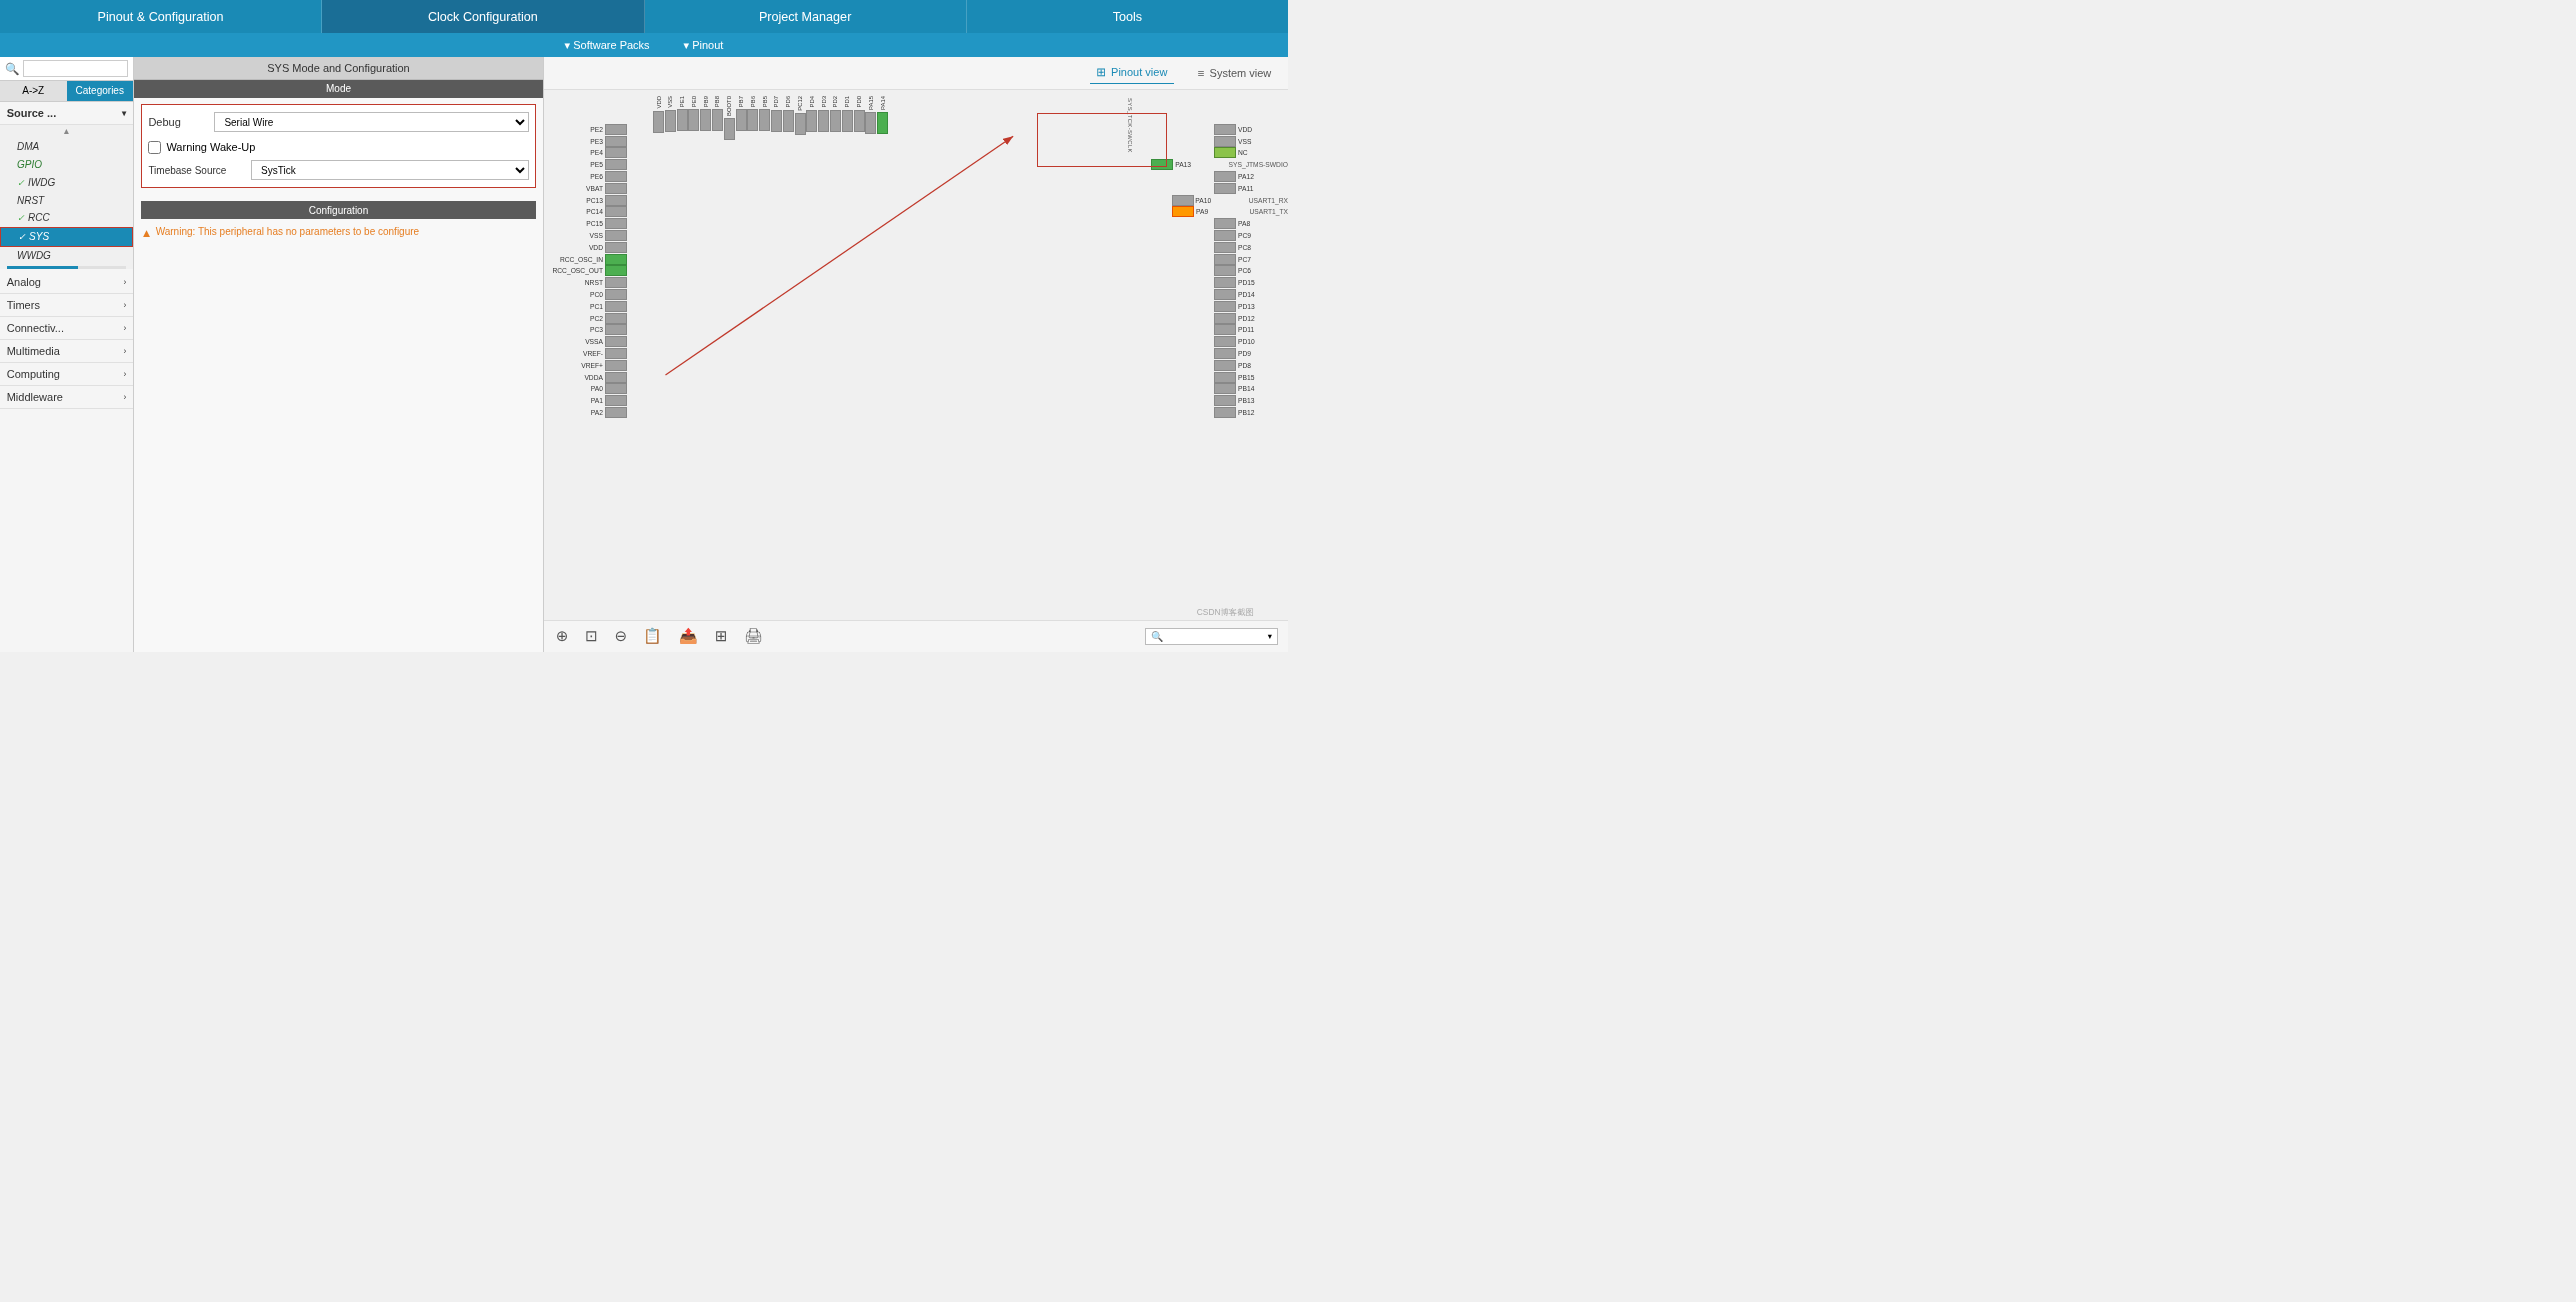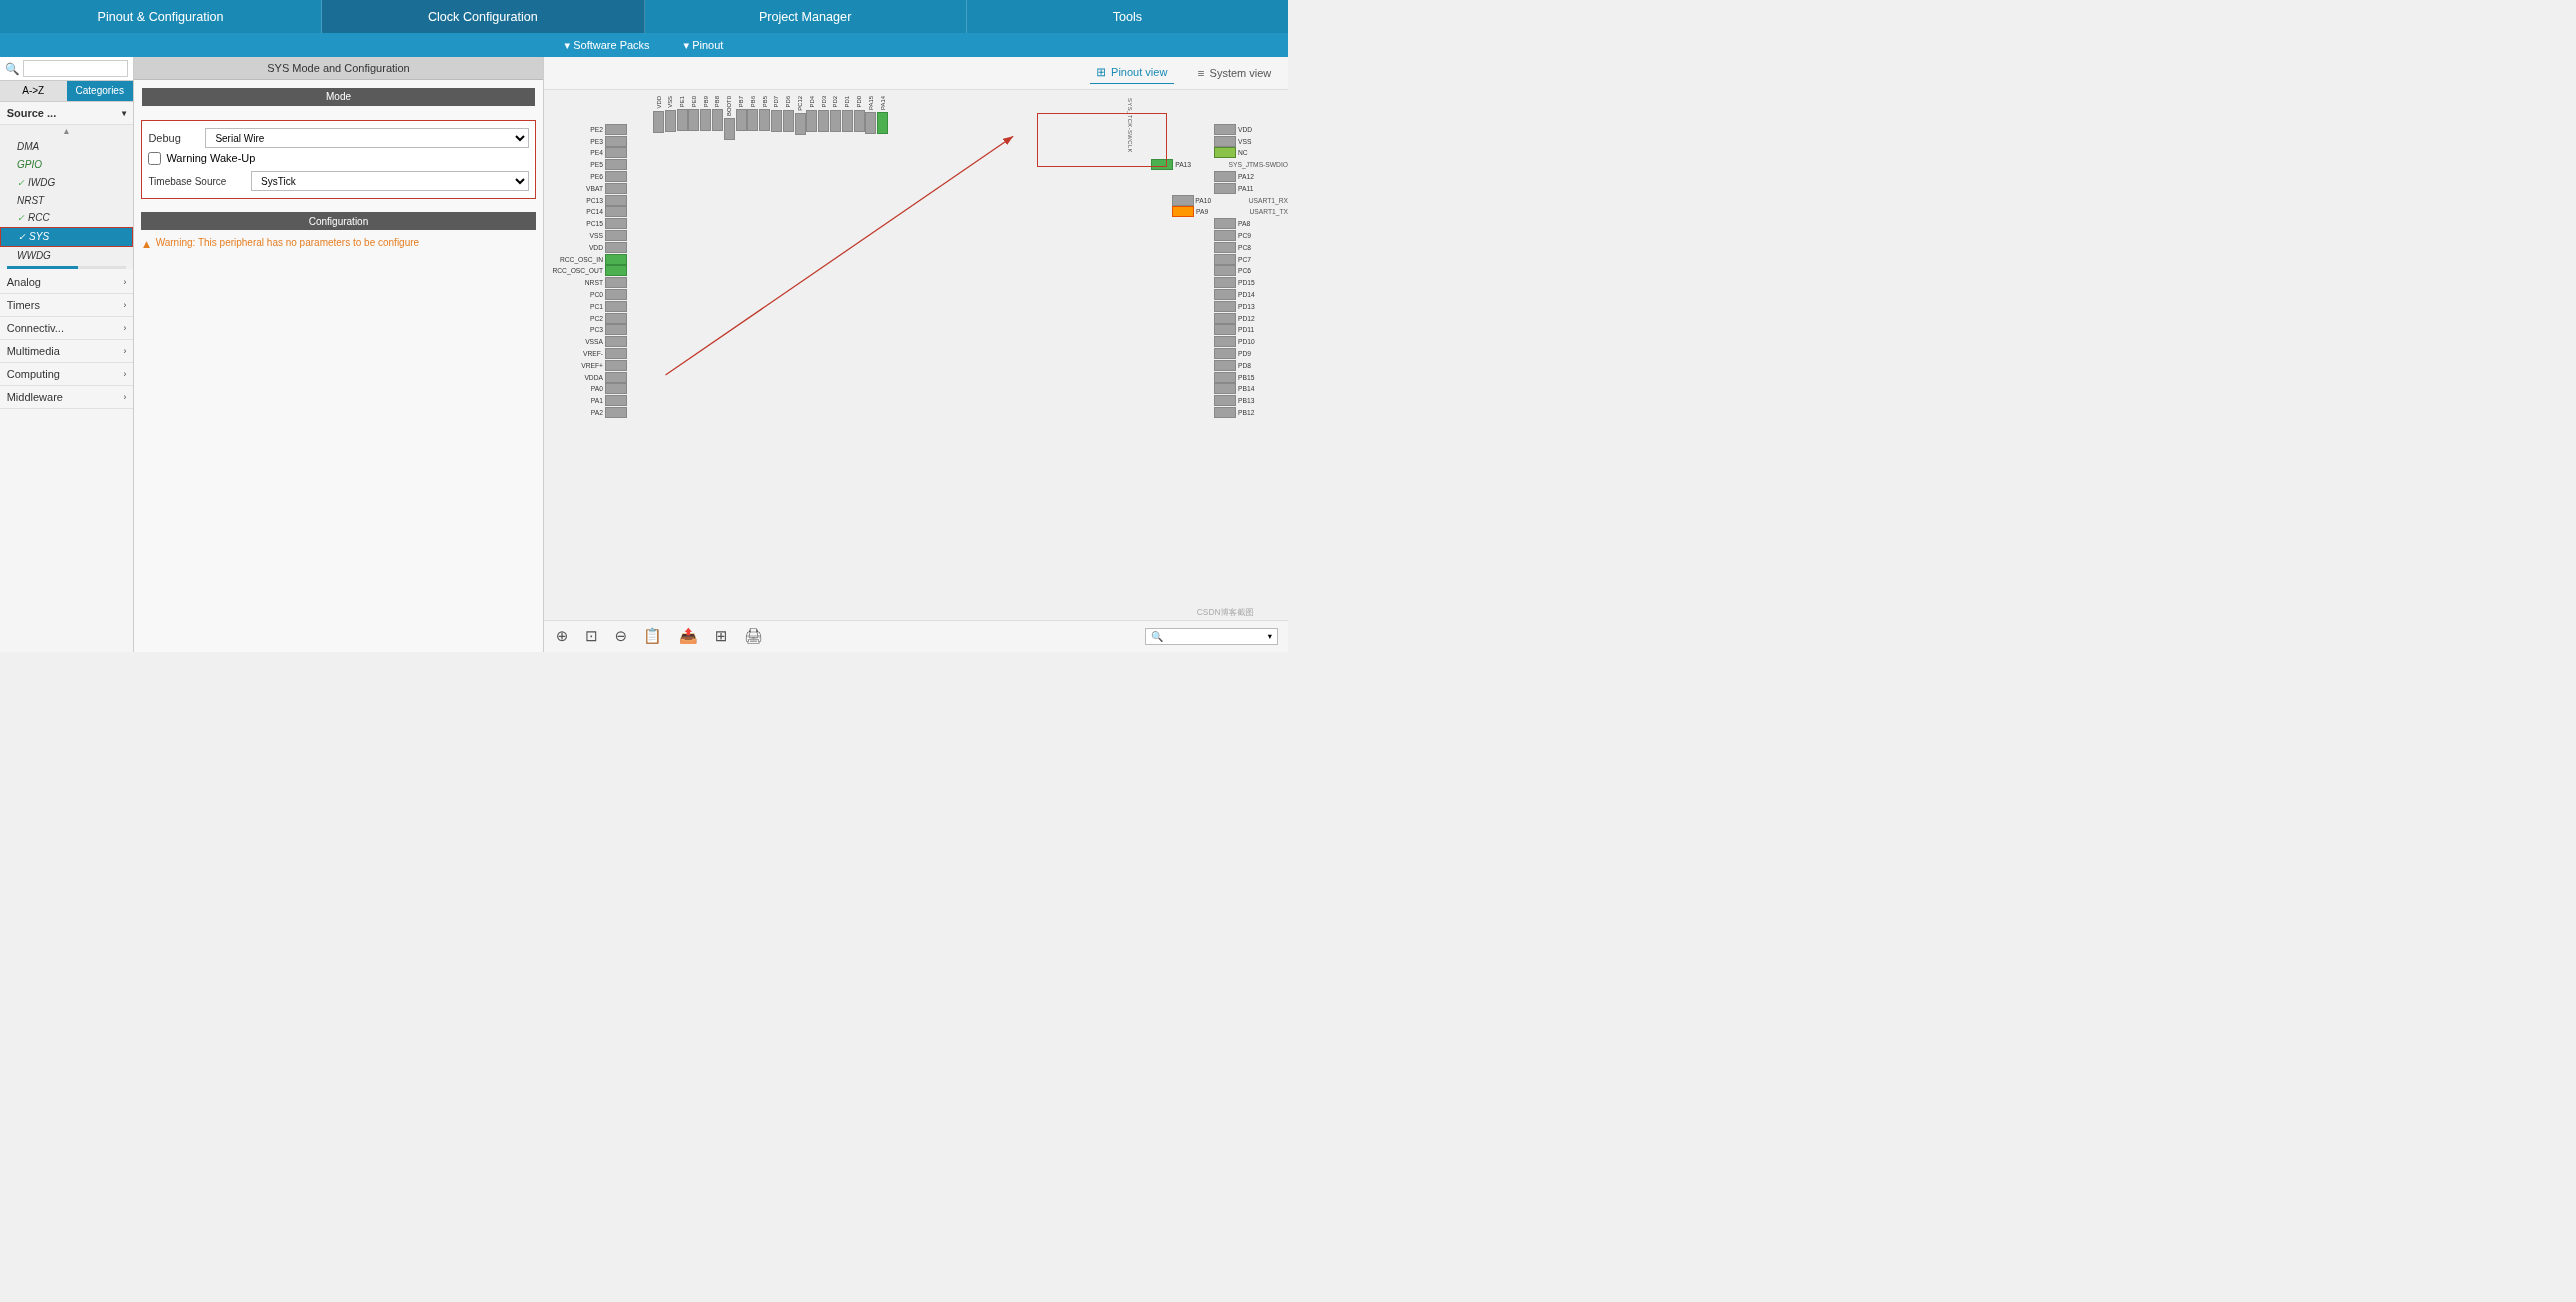--- a/index.html
+++ b/index.html
@@ -153,32 +153,33 @@
       font-size: 11px;
       color: #333;
       border-bottom: 0.8px solid #bbb;
     }
     .mode-section {
       background: #5a5a5a;
       color: white;
       text-align: center;
       padding: 3.4px;
       font-size: 10px;
-      margin: 8px;
+      margin: 0;
     }
     .mode-content {
       border: 1.7px solid #c0392b;
       margin: 6.7px;
       padding: 6.7px;
       background: white;
     }
     .debug-row {
       display: flex;
       align-items: center;
-      gap: 7px;
+      gap: 16px;
+      margin-bottom: 5px;
     }
     .debug-label {
       font-size: 11px;
       color: #333;
       width: 50px;
     }
     .debug-select {
       flex: 1;
       padding: 2.5px 5px;
       font-size: 10px;

